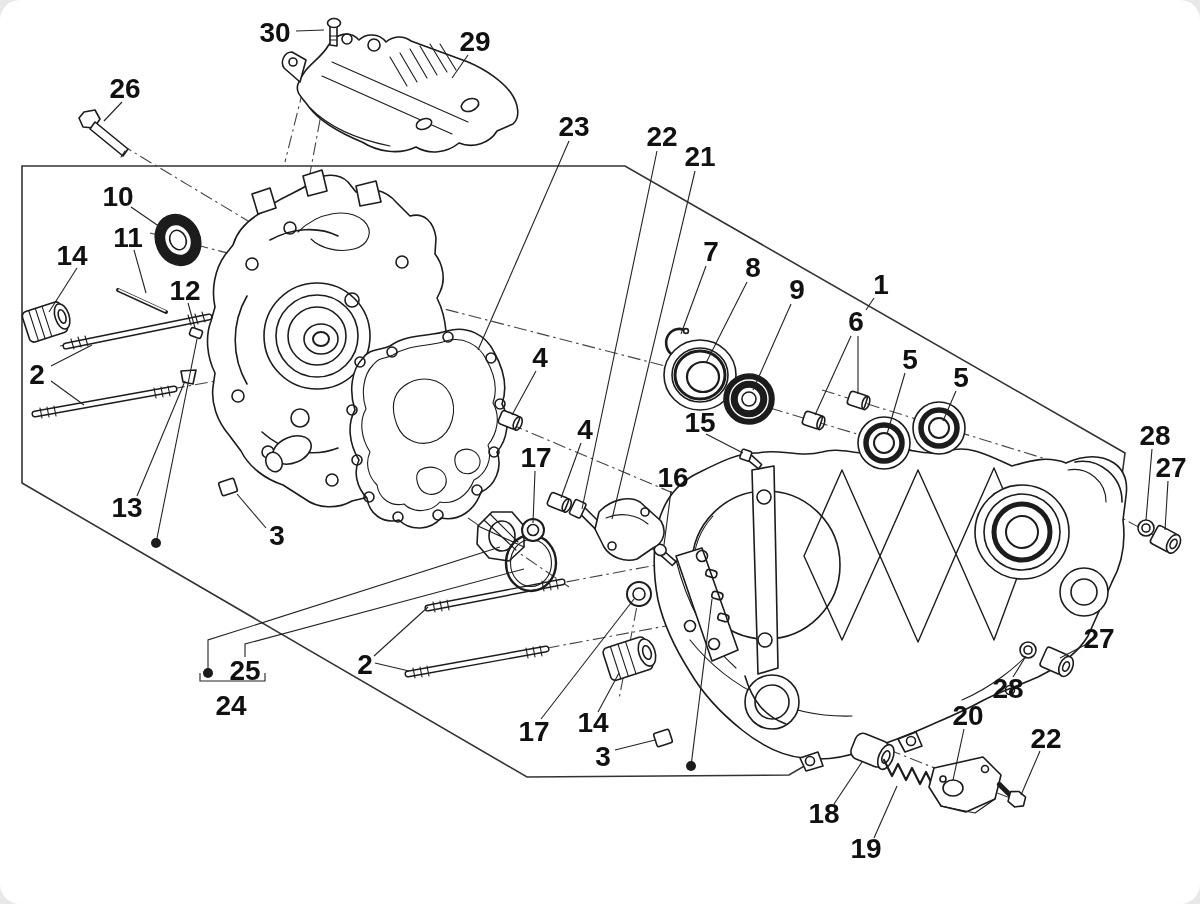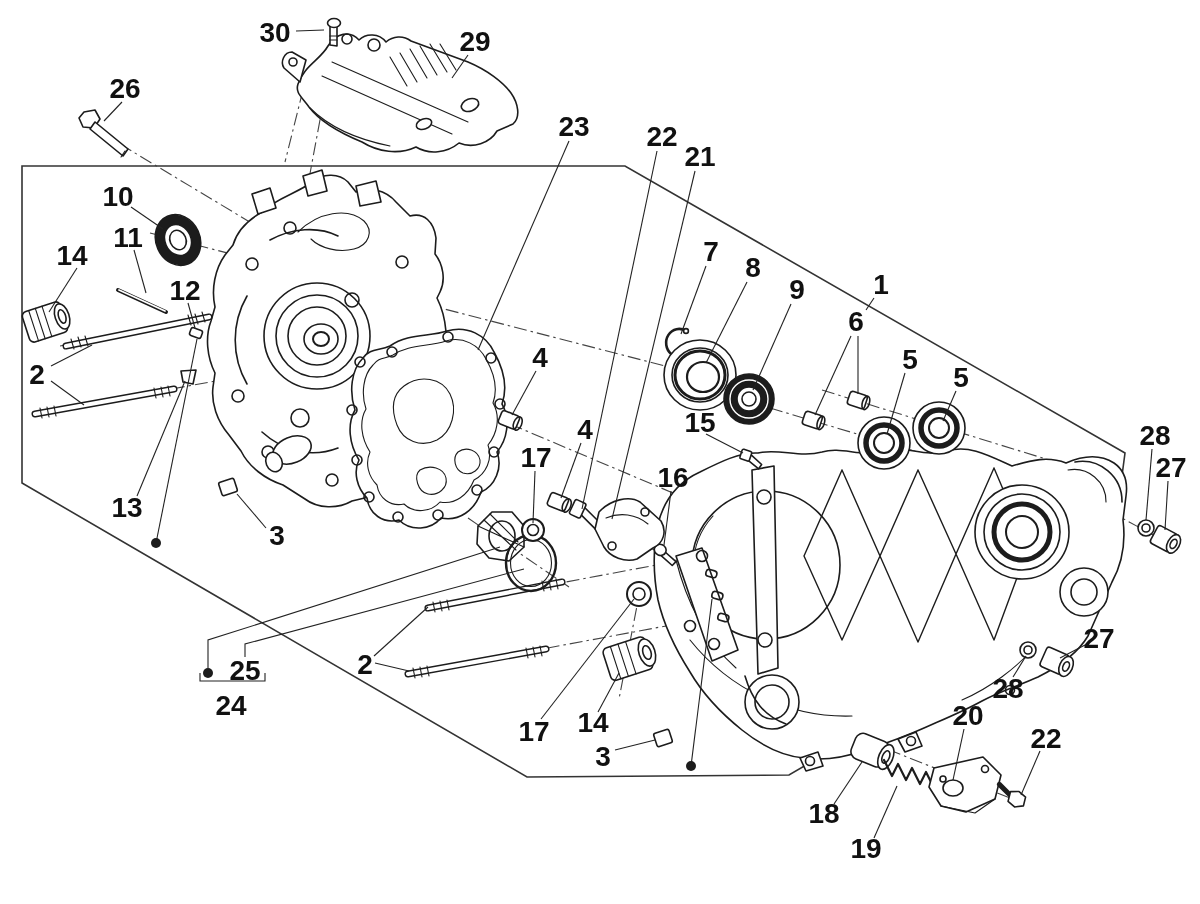--- a/index.html
+++ b/index.html
@@ -1,18 +1,18 @@
 <!DOCTYPE html>
 <html><head>
 <meta charset="utf-8">
 <style>
   html,body{margin:0;padding:0;background:#e8e8e8;}
   .stage{
     position:relative;width:1200px;height:904px;background:#ffffff;
-    font-family:"Liberation Sans",sans-serif;overflow:hidden;margin:0 auto;
+    font-family:"Liberation Sans",sans-serif;overflow:hidden;margin:0 auto;border-radius:20px;
   }
   svg.diagram{position:absolute;left:0;top:0;width:1200px;height:904px;}
   
   .border-poly{fill:none;stroke:#333333;stroke-width:1.6;}
   .centerline{stroke:#444444;stroke-width:1.1;fill:none;stroke-dasharray:13 4 2.5 4;}
   .leader{stroke:#222222;stroke-width:1.1;fill:none;}
   .callout{font-family:"Liberation Sans",sans-serif;font-weight:bold;font-size:28px;fill:#111111;
            text-anchor:middle;dominant-baseline:central;}
   .ink{stroke:#1c1c1c;fill:none;stroke-width:1.6;stroke-linejoin:round;stroke-linecap:round;}
   .thin{stroke-width:1.1;}

